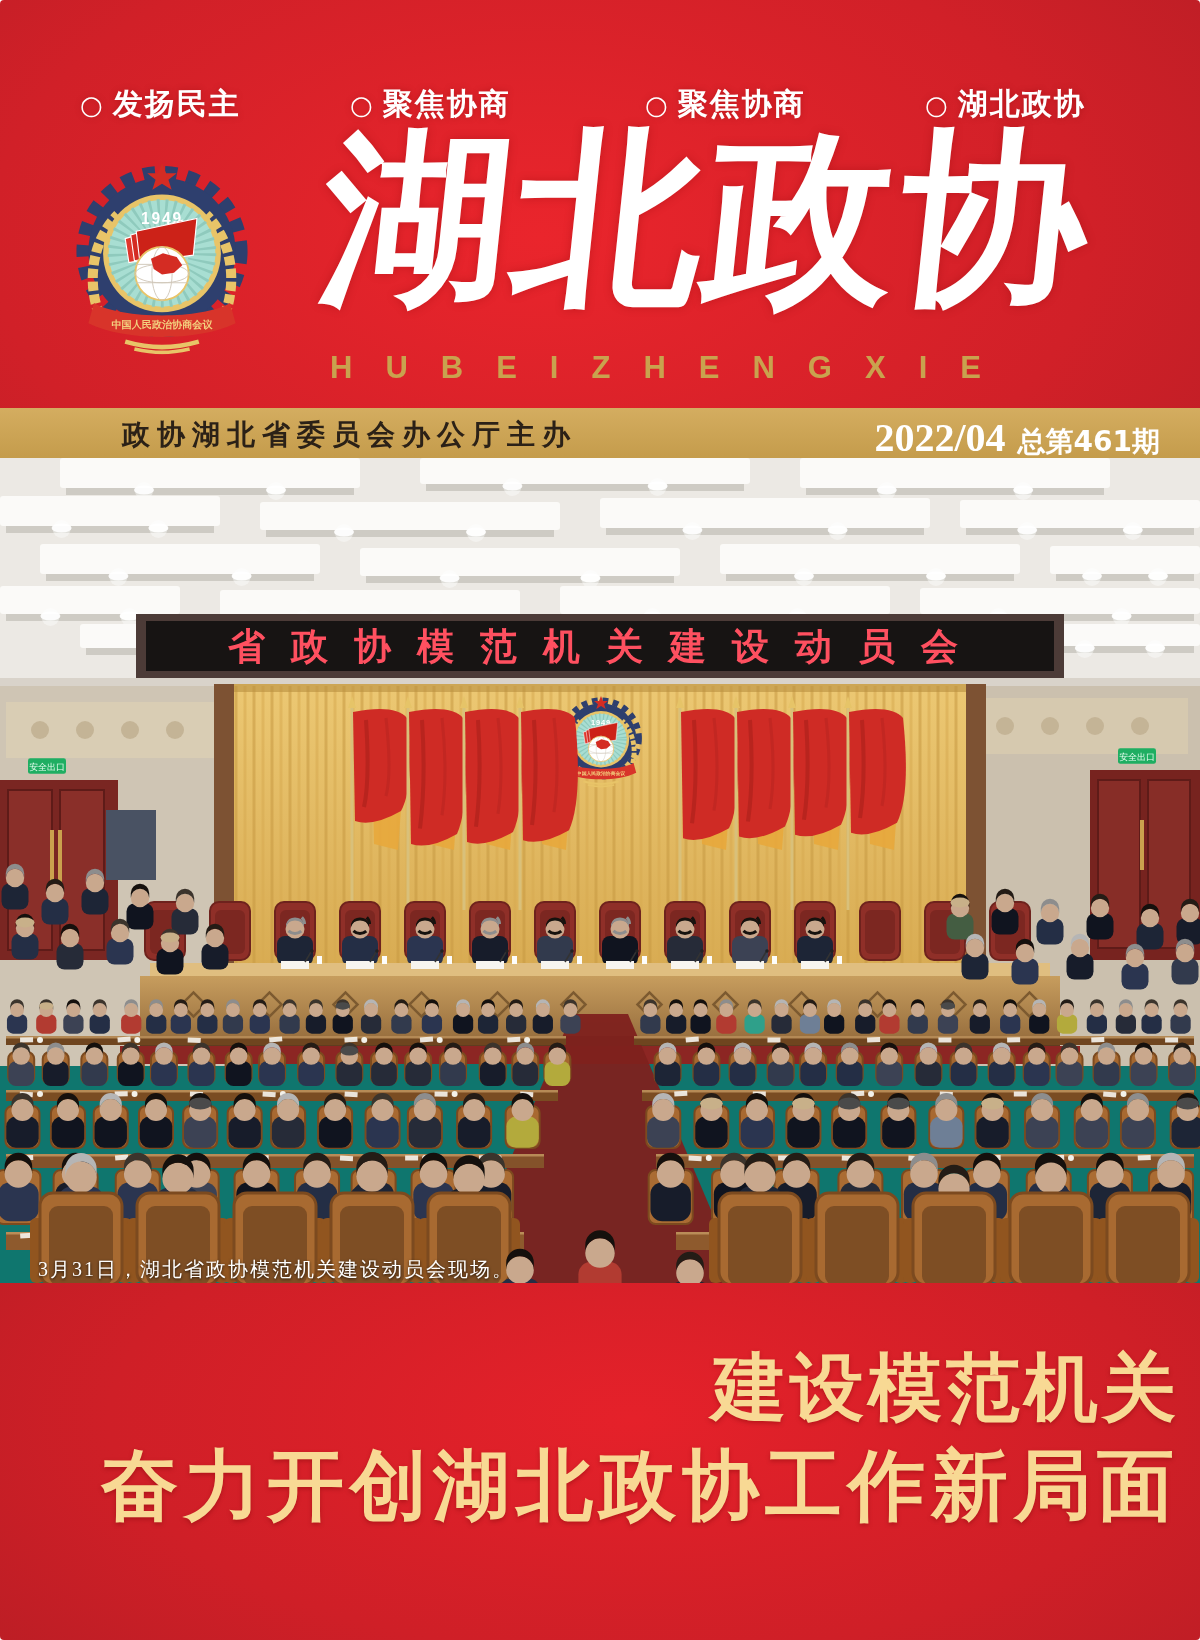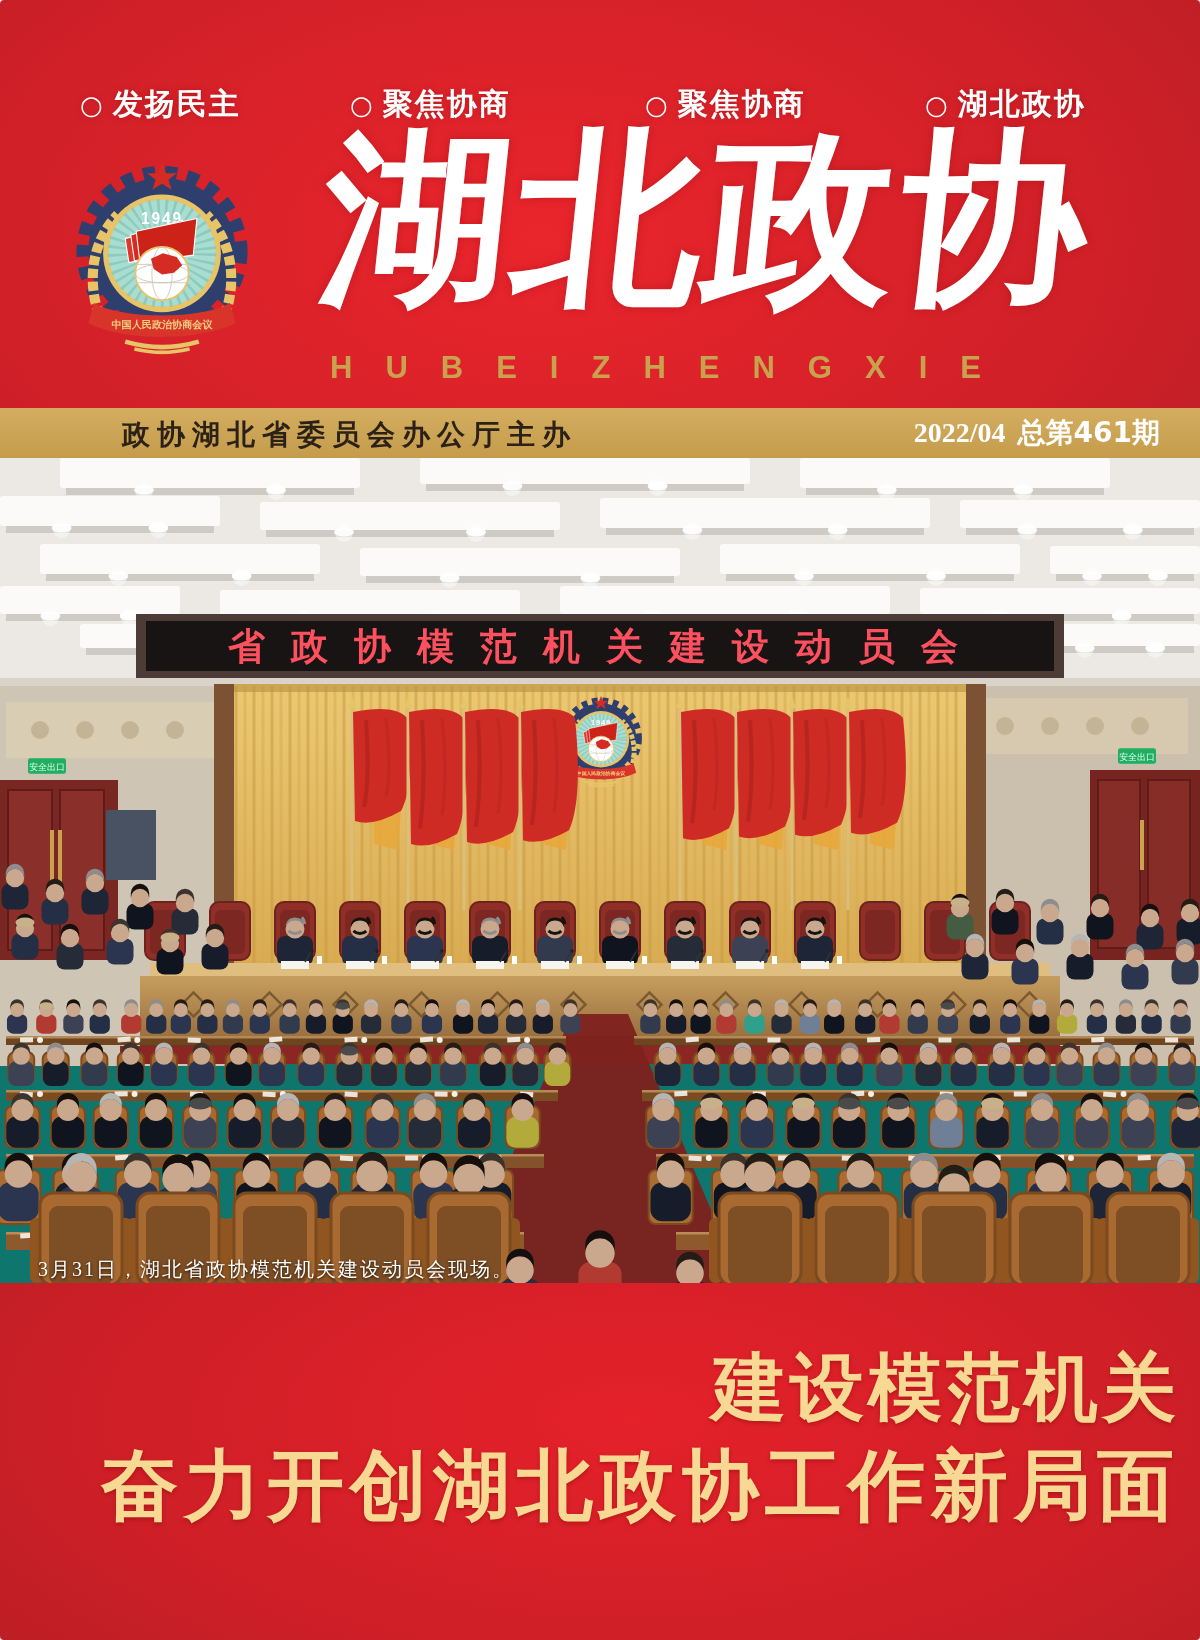--- a/index.html
+++ b/index.html
@@ -18,21 +18,21 @@
     transform:skewX(-6deg);letter-spacing:4px;text-shadow:0 0 10px rgba(130,0,0,.3);
     font-family:"DejaVu Sans",sans-serif;}
   .latin-title{position:absolute;left:330px;top:350px;color:#c9a24e;font-weight:bold;
     font-size:31px;letter-spacing:33px;white-space:nowrap;font-family:"Liberation Sans",sans-serif;}
   
   .gold-band{position:absolute;left:0;top:408px;width:1200px;height:58px;
     background:linear-gradient(#d4ad60,#c29948);}
   .publisher{position:absolute;left:122px;top:8px;font-size:28px;color:#2b2117;
     letter-spacing:7px;font-weight:bold;font-family:"Liberation Serif",serif;white-space:nowrap;}
   .issue-group{position:absolute;right:40px;top:6px;display:flex;align-items:baseline;gap:12px;}
-  .issue-num{font-size:28px;font-weight:bold;color:#fff;font-family:"Liberation Serif",serif;}
+  .issue-num{font-size:40px;font-weight:bold;color:#fff;font-family:"Liberation Serif",serif;}
   .issue-no{font-size:28px;font-weight:bold;color:#fff;}
   
   .photo{position:absolute;left:0;top:458px;width:1200px;height:825px;overflow:hidden;background:#0f766e;}
   .photo svg.scene{display:block;width:1200px;height:825px;}
   .caption{position:absolute;left:38px;top:798px;color:#fff;font-size:20px;
     font-family:"Liberation Serif",serif;letter-spacing:2px;
     text-shadow:0 1px 3px rgba(0,0,0,.8);white-space:nowrap;}
   
   .footer{position:absolute;left:0;top:1283px;width:1200px;height:357px;
     background:radial-gradient(950px 430px at 52% 38%, #e5212a 0%, #cf1f27 55%, #b31d24 100%);padding-left:16px;}

